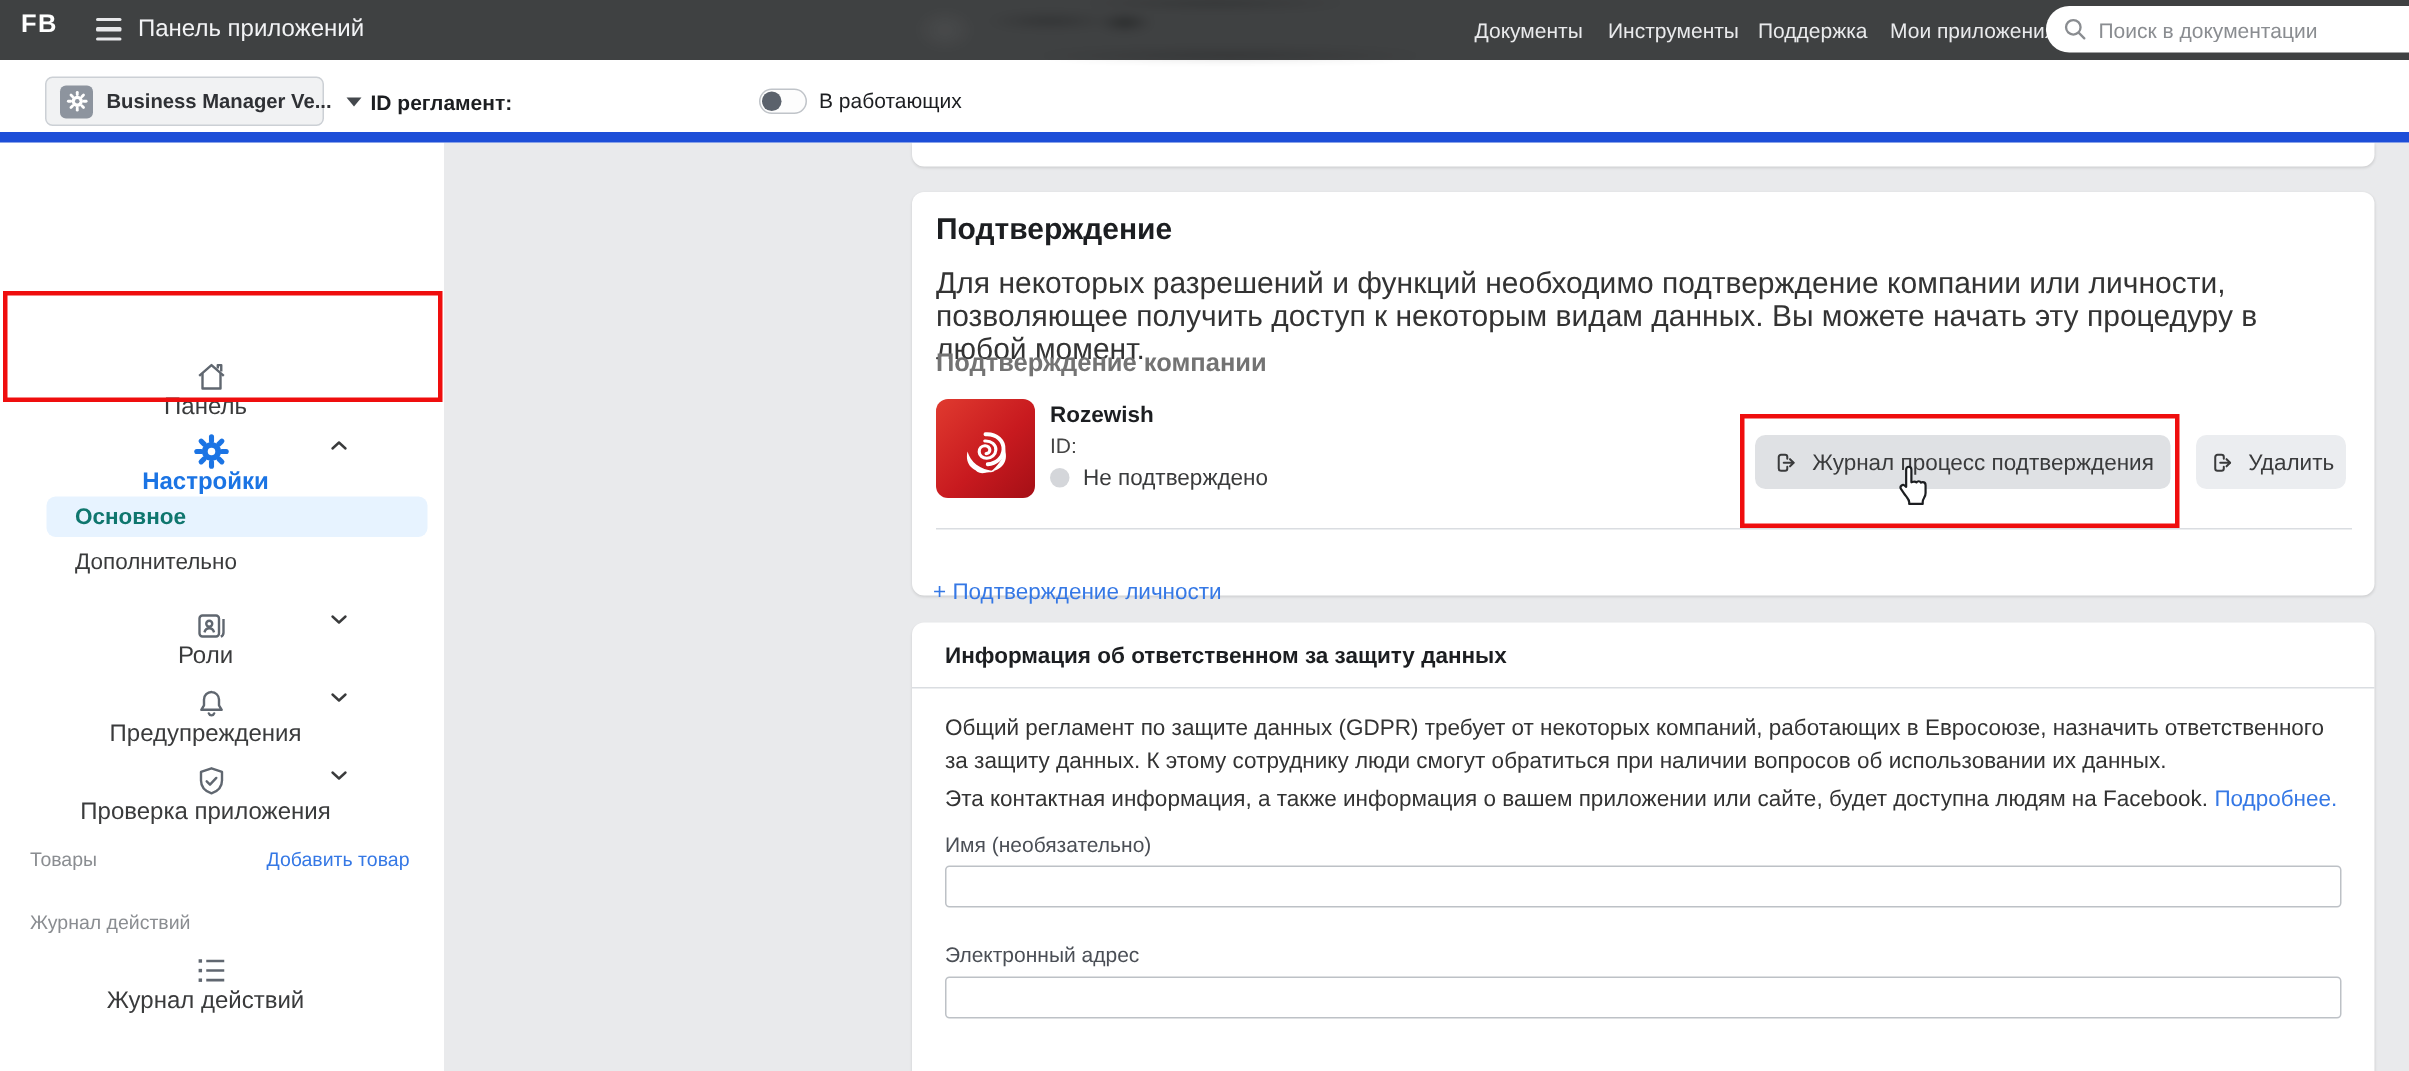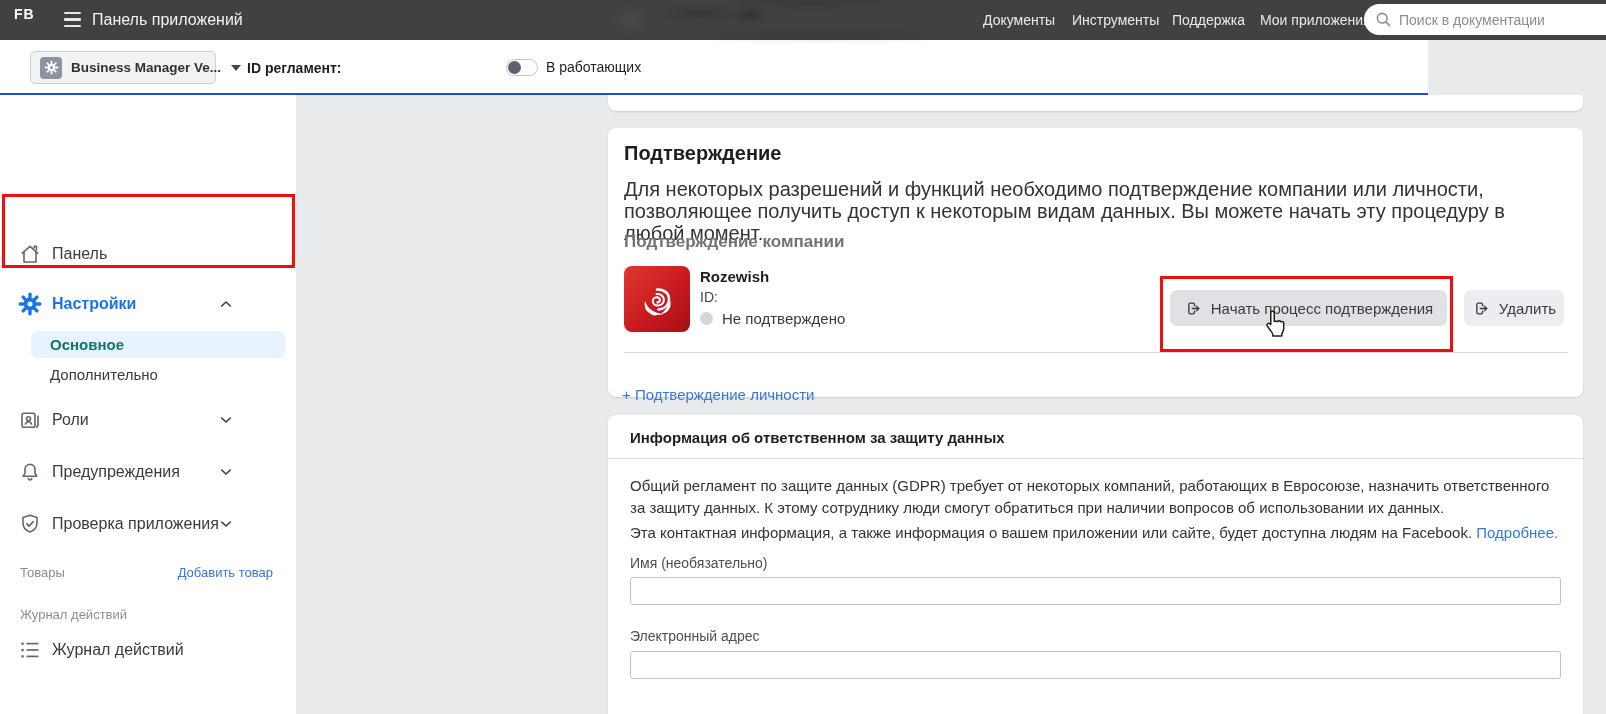--- a/index.html
+++ b/index.html
@@ -4,51 +4,51 @@
 <style>
   * { margin:0; padding:0; box-sizing:border-box; }
   html,body { width:1606px; height:714px; overflow:hidden; }
   body {
     font-family:"Liberation Sans","DejaVu Sans",sans-serif;
     position:relative; background:#e9eaec; color:#1c1e21;
   }
 
   
   .topbar { position:absolute; left:0; top:0; width:1606px; height:40px; background:#3f4142; z-index:30; }
-  .fb-logo { position:absolute; left:14px; top:6px; font-size:14px; font-weight:bold; color:#fff; letter-spacing:1px; }
+  .fb-logo { position:absolute; left:14px; top:6px; font-size:17px; font-weight:bold; color:#fff; letter-spacing:1px; }
   .burger { position:absolute; left:64px; top:12px; width:17px; height:15px; display:flex; flex-direction:column; justify-content:space-between; }
   .burger span { display:block; height:2.4px; background:#e7e8ea; border-radius:1px; }
   .topbar-title { position:absolute; left:92px; top:11px; font-size:16px; color:#f2f3f5; }
   .smudge { position:absolute; left:600px; top:0; width:420px; height:40px; filter:blur(3px); opacity:.75;
     background:
       radial-gradient(26px 9px at 150px 15px, rgba(0,0,0,.45), rgba(0,0,0,0) 70%),
       radial-gradient(60px 8px at 100px 14px, rgba(0,0,0,.28), rgba(0,0,0,0) 70%),
       radial-gradient(180px 6px at 220px 37px, rgba(0,0,0,.25), rgba(0,0,0,0) 75%),
       radial-gradient(120px 5px at 210px 2px, rgba(0,0,0,.3), rgba(0,0,0,0) 75%),
       radial-gradient(30px 22px at 30px 20px, rgba(255,255,255,.07), rgba(0,0,0,0) 70%);
   }
   .top-nav-link { position:absolute; top:12px; font-size:14px; color:#e9eaec; cursor:pointer; white-space:nowrap; }
   .searchbox { position:absolute; left:1364px; top:4px; width:270px; height:31px; background:#fff; border-radius:16px; display:flex; align-items:center; padding-left:10px; }
   .searchbox input { border:none; outline:none; font-size:14px; color:#444; width:200px; font-family:inherit; background:transparent; }
   .searchbox input::placeholder { color:#8a8d91; }
 
   
-  .appbar { position:absolute; left:0; top:40px; width:1428px; height:55px; background:#fff; border-bottom:2px solid #1d4ed8; z-index:25; }
+  .appbar { position:absolute; left:0; top:40px; width:1606px; height:55px; background:#fff; border-bottom:7px solid #1d4ed8; z-index:25; }
   .app-selector { position:absolute; left:30px; top:11px; width:186px; height:33px; background:#f1f2f3; border:1px solid #ccd0d5; border-radius:5px; display:flex; align-items:center; padding:0 9px; cursor:pointer; }
   .app-selector .appicon { width:22px; height:22px; background:#8d949e; border-radius:4px; display:flex; align-items:center; justify-content:center; flex:none; }
   .app-selector .sel-label { font-size:13.5px; font-weight:bold; color:#2f3135; margin-left:9px; white-space:nowrap; }
   .caret-down { width:0; height:0; border-left:5px solid transparent; border-right:5px solid transparent; border-top:6px solid #44484d; margin-left:10px; }
   .appid-label { position:absolute; left:247px; top:20px; font-size:14px; font-weight:bold; color:#1c1e21; }
   .toggle { position:absolute; left:506px; top:19px; width:32px; height:17px; border:1px solid #c0c4c9; border-radius:9px; background:#fdfdfd; cursor:pointer; }
   .toggle .knob { position:absolute; left:1px; top:1px; width:13px; height:13px; border-radius:50%; background:#5b626c; }
   .toggle-label { position:absolute; left:546px; top:19px; font-size:14px; color:#1c1e21; }
 
   
   .sidebar { position:absolute; left:0; top:95px; width:296px; height:619px; background:#fff; z-index:10; }
-  .side-item { position:absolute; left:0; width:264px; display:flex; align-items:center; cursor:pointer; }
+  .side-item { position:absolute; left:0; width:264px; display:flex; align-items:center; cursor:pointer;flex-direction:column; }
   .side-item .ic { width:24px; height:24px; margin-left:18px; flex:none; }
   .side-item .lbl { margin-left:10px; font-size:16px; color:#3a3b3c; white-space:nowrap; }
   .side-item .chev { position:absolute; right:30px; width:16px; height:16px; }
   .side-item.active .lbl { color:#1b74e4; font-weight:bold; }
   .subitem-pill { position:absolute; left:31px; top:236px; width:254px; height:27px; background:#e7f3ff; border-radius:6px; display:flex; align-items:center; cursor:pointer; }
   .subitem-pill .lbl { margin-left:19px; font-size:15px; font-weight:bold; color:#0f766e; }
   .subitem { position:absolute; left:50px; font-size:15px; color:#3a3b3c; cursor:pointer; }
   .side-small { position:absolute; left:20px; font-size:13px; color:#8a8d91; }
   .side-link { position:absolute; font-size:13px; color:#3578e5; cursor:pointer; }
 
@@ -287,21 +287,21 @@
     </div>
 
     <div class="btn btn-start">
       <span class="bic">
         <svg width="19" height="19" viewBox="0 0 24 24" fill="none" stroke="#3a3b3c" stroke-width="1.7" stroke-linecap="round" stroke-linejoin="round">
             <path d="M13.3 8.6V7.2a1.9 1.9 0 00-1.9-1.9H8a1.9 1.9 0 00-1.9 1.9v9.6A1.9 1.9 0 008 18.7h3.4a1.9 1.9 0 001.9-1.9v-1.4"></path>
             <path d="M10.3 12h8.2"></path>
             <path d="M15.6 9l3 3-3 3"></path>
           </svg>
       </span>
-      <span>Начать процесс подтверждения</span>
+      <span>Журнал процесс подтверждения</span>
     </div>
 
     <div class="btn btn-delete">
       <span class="bic">
         <svg width="19" height="19" viewBox="0 0 24 24" fill="none" stroke="#3a3b3c" stroke-width="1.7" stroke-linecap="round" stroke-linejoin="round">
             <path d="M13.3 8.6V7.2a1.9 1.9 0 00-1.9-1.9H8a1.9 1.9 0 00-1.9 1.9v9.6A1.9 1.9 0 008 18.7h3.4a1.9 1.9 0 001.9-1.9v-1.4"></path>
             <path d="M10.3 12h8.2"></path>
             <path d="M15.6 9l3 3-3 3"></path>
           </svg>
       </span>

